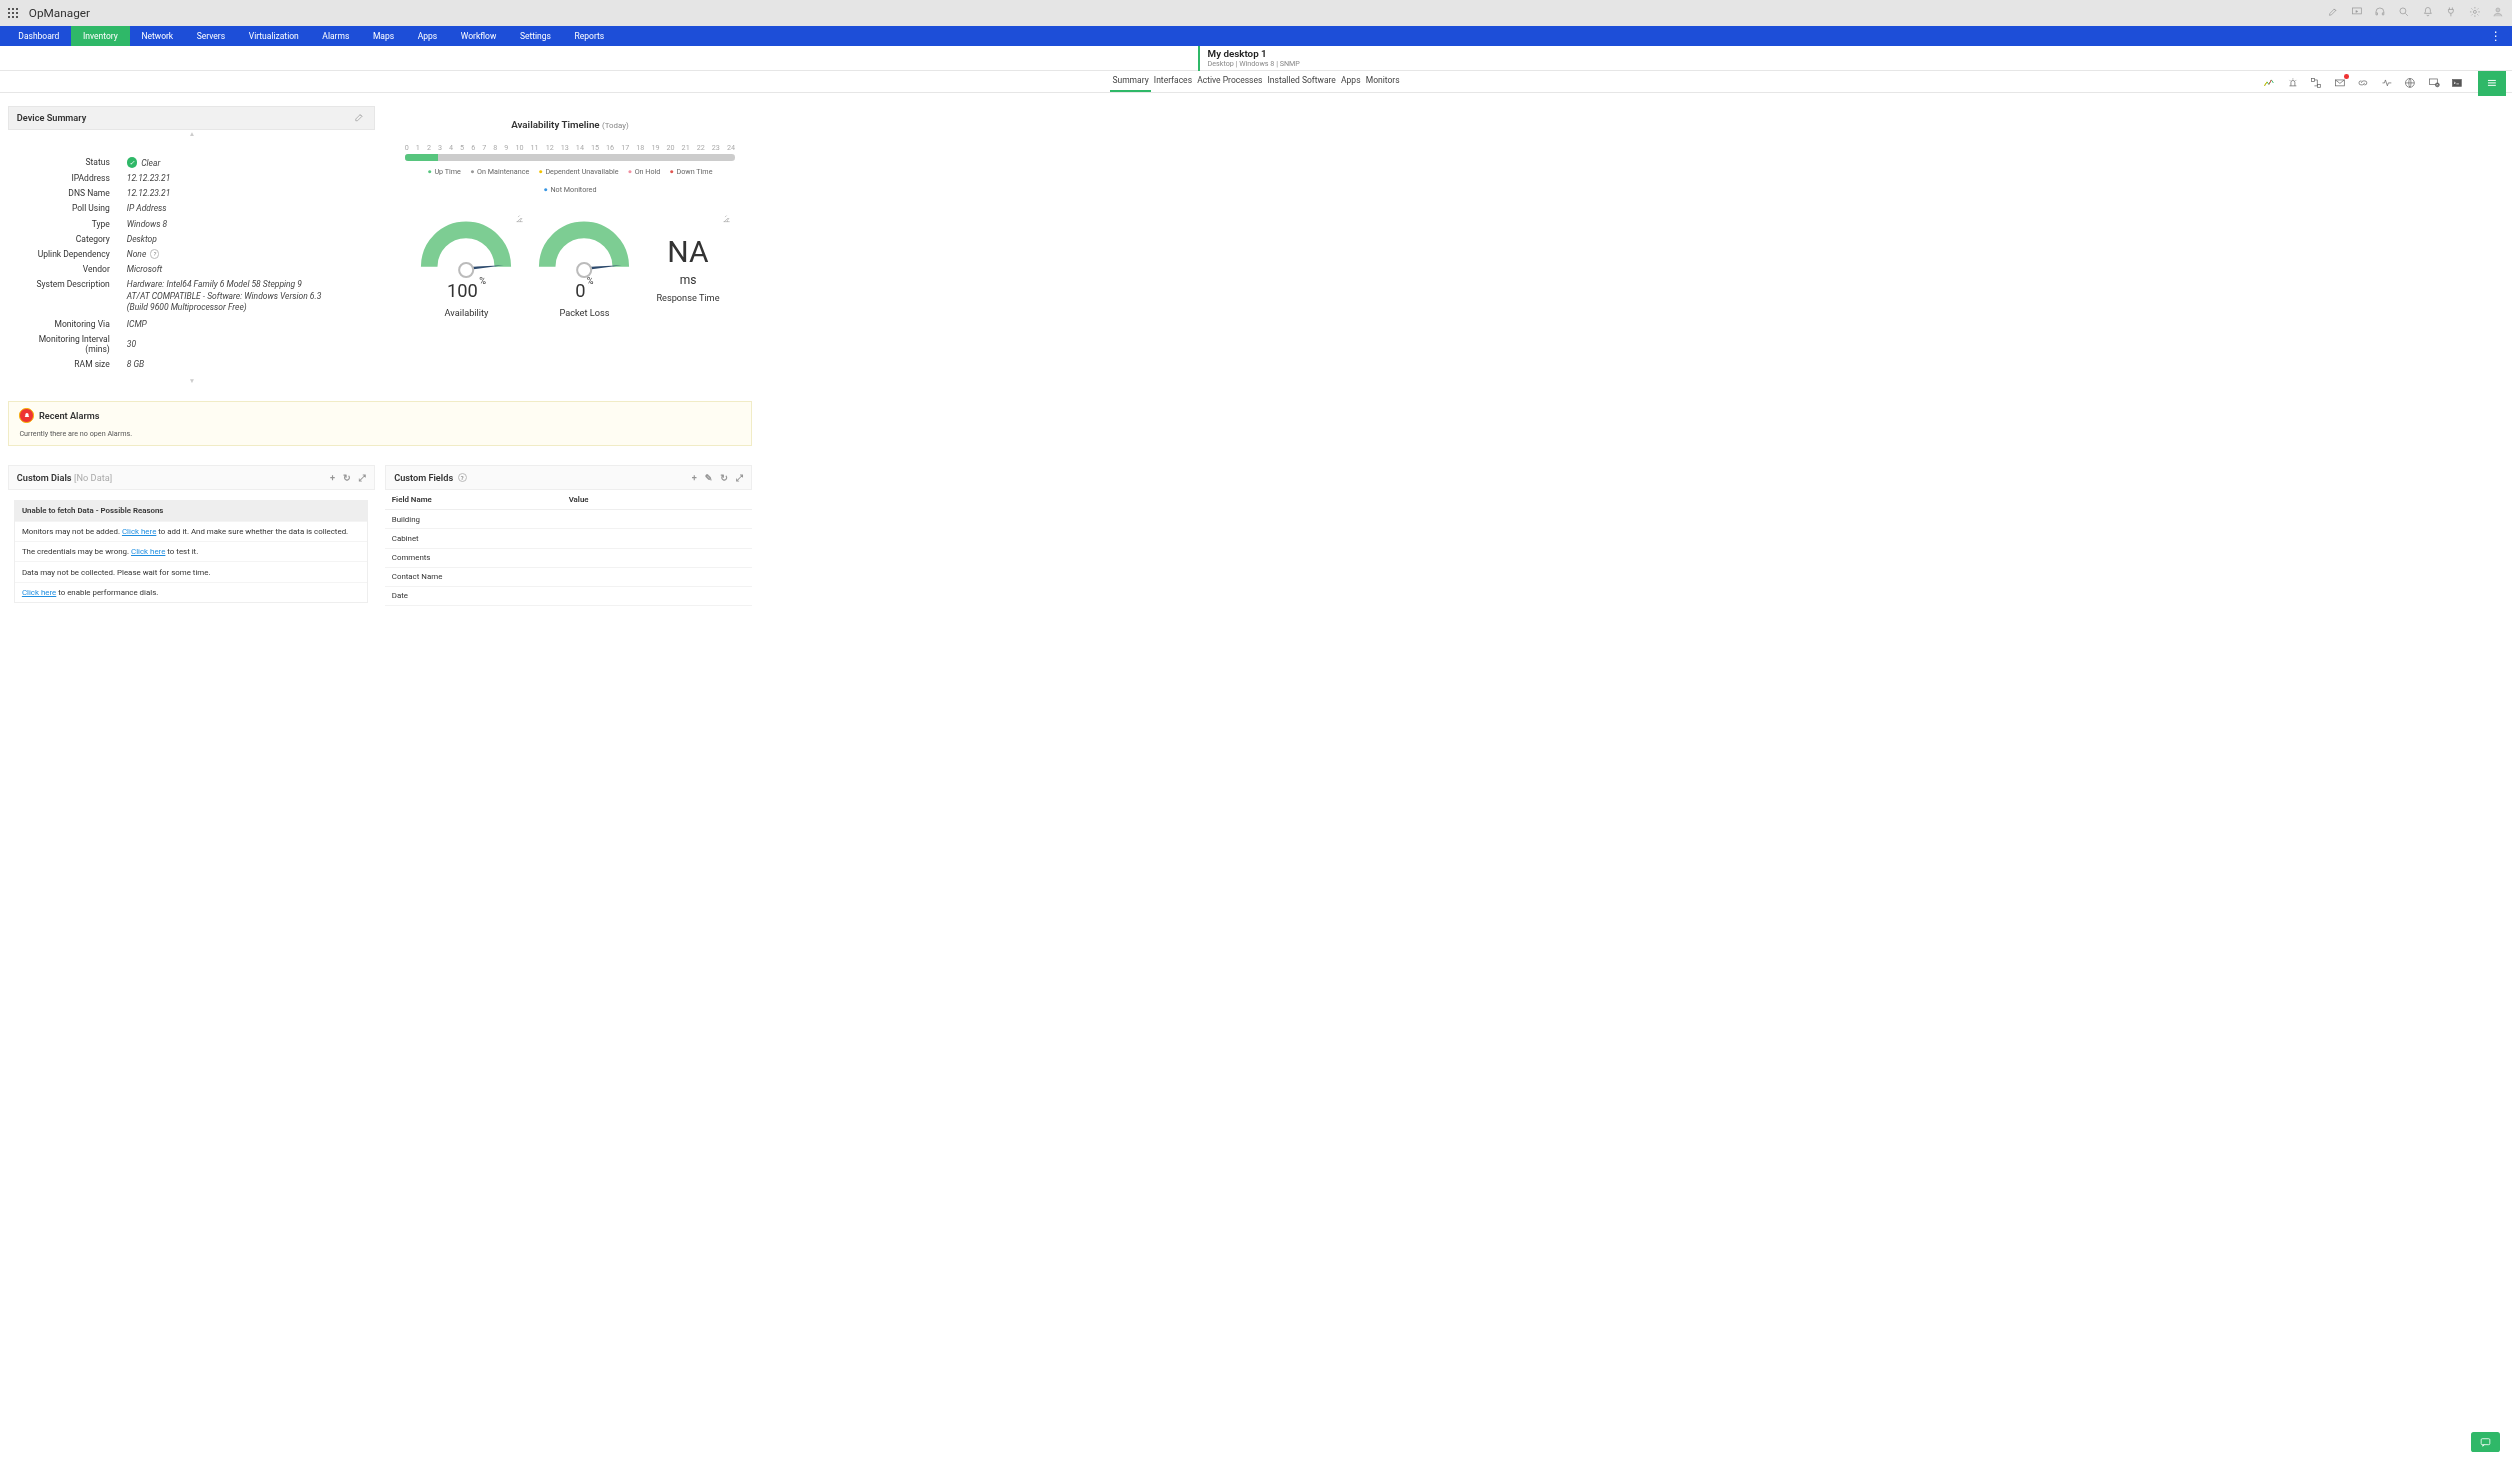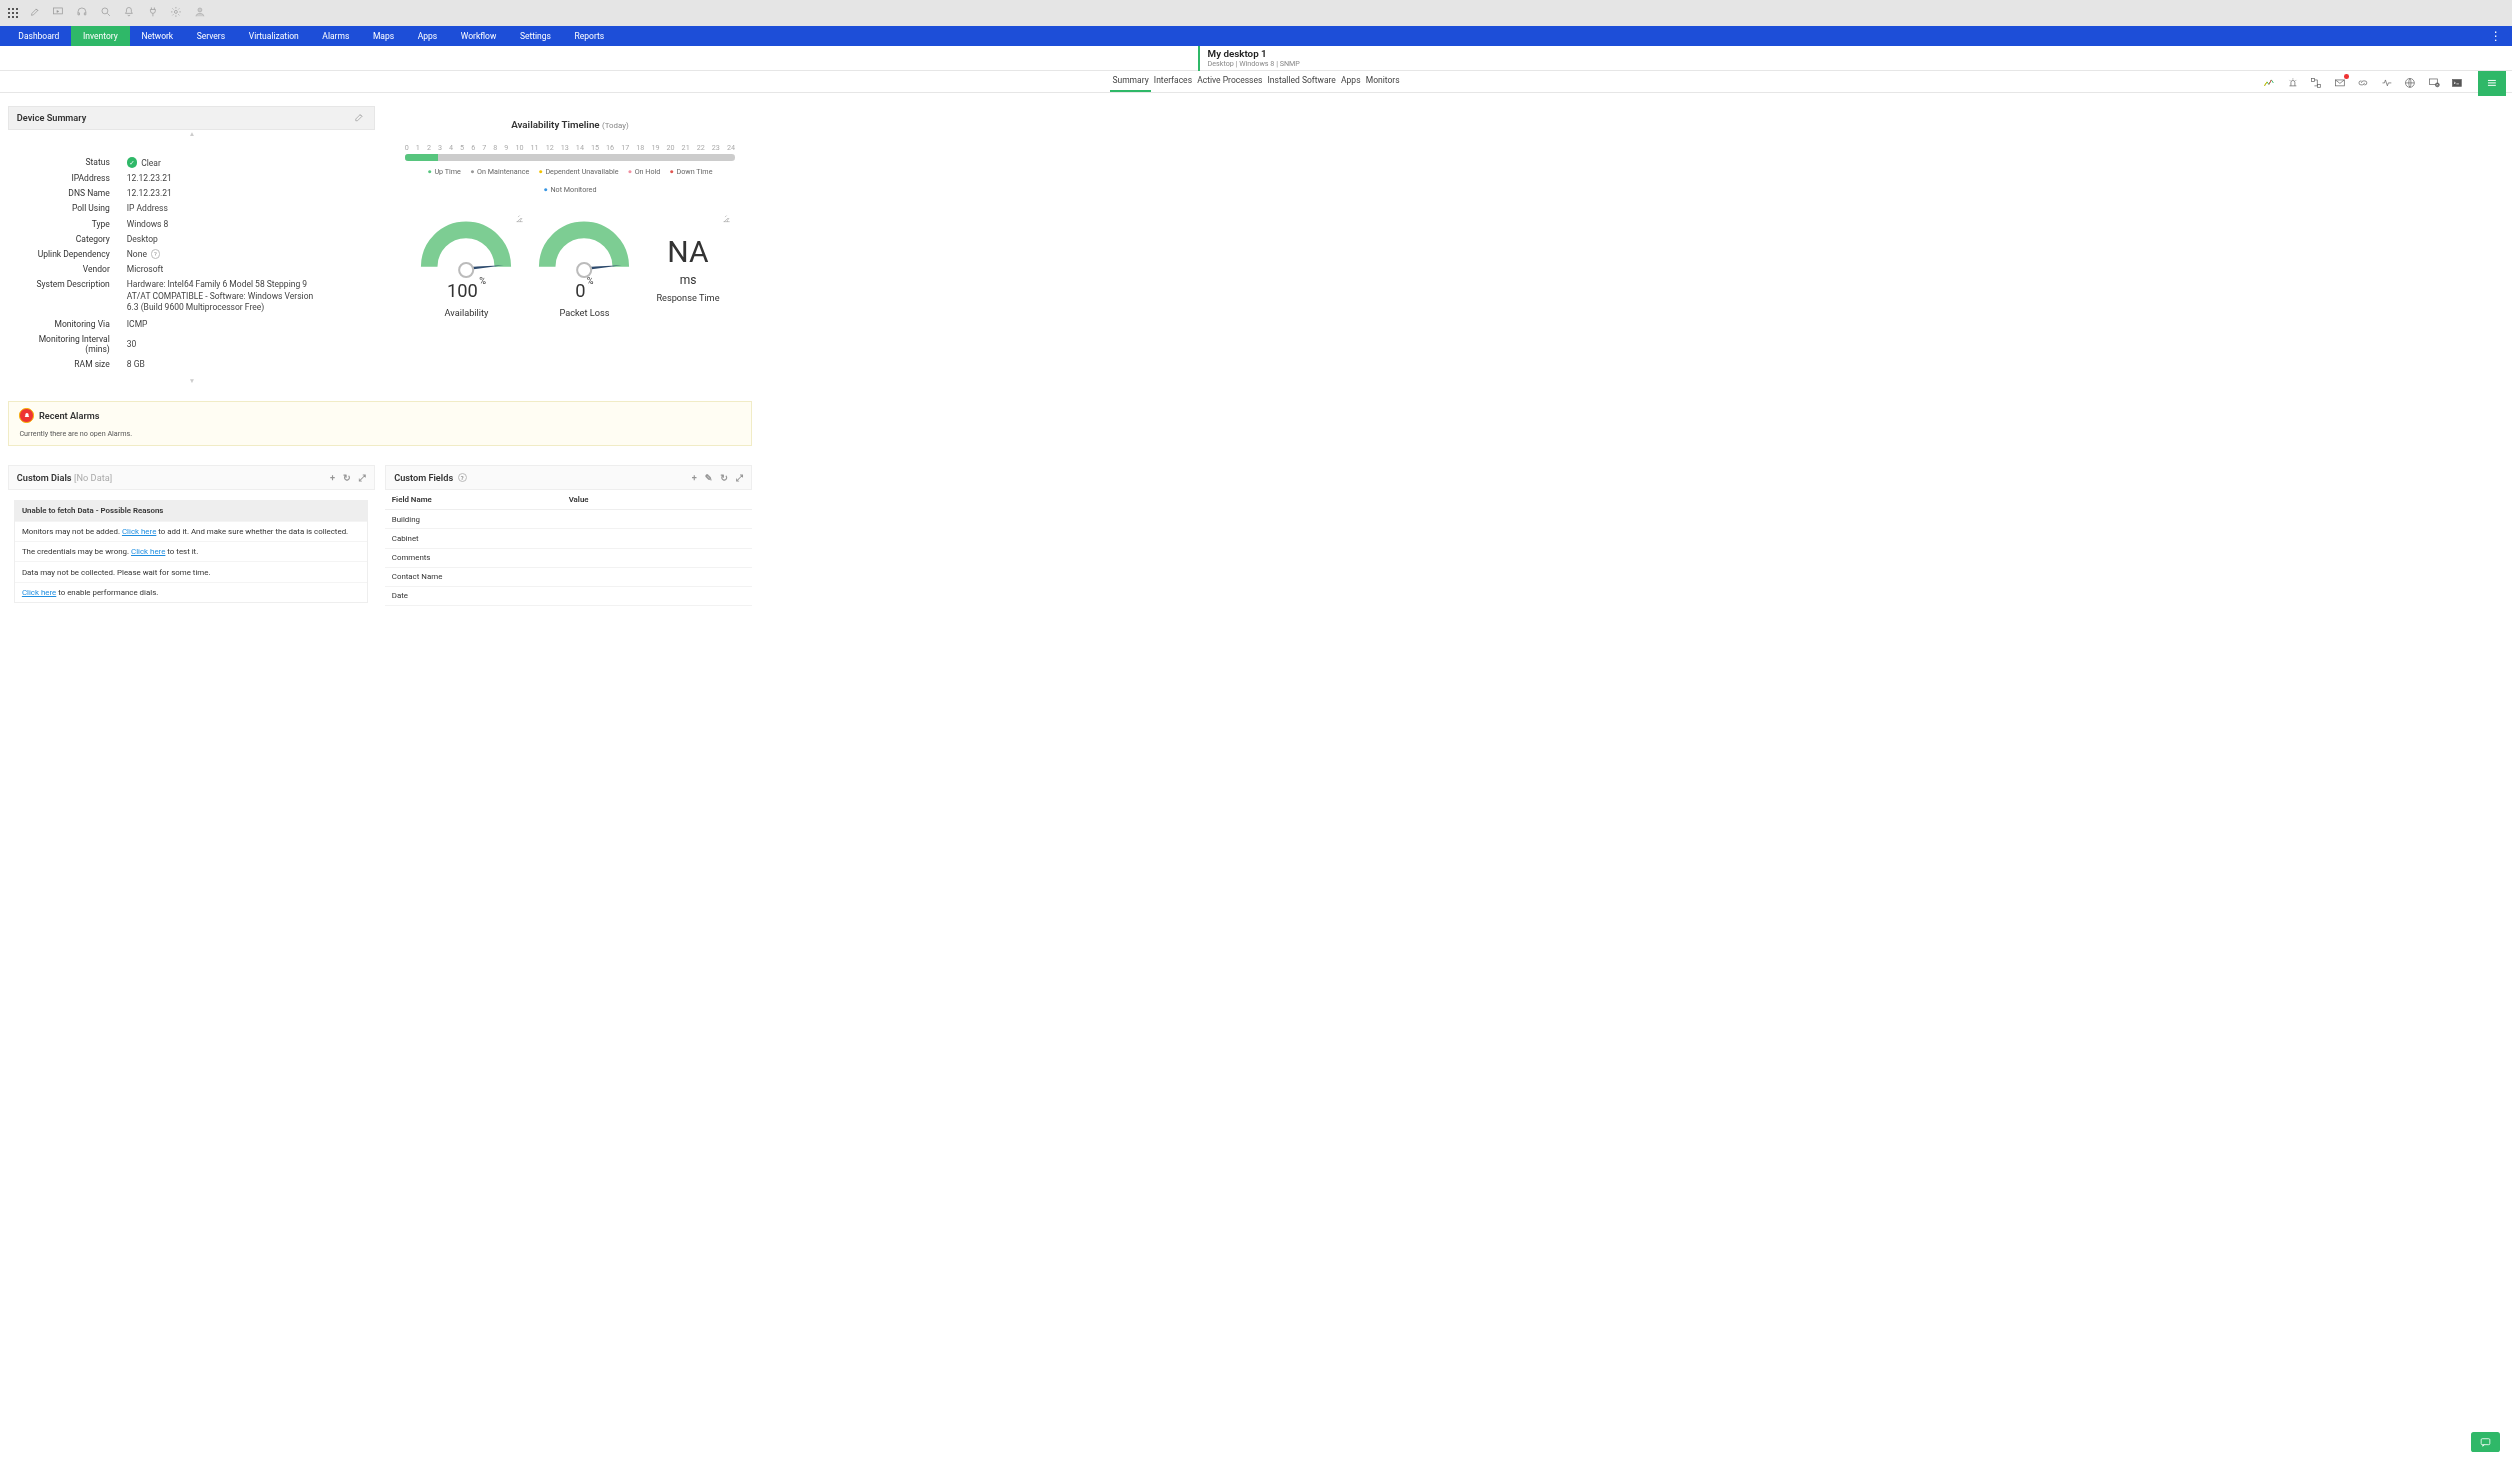--- a/index.html
+++ b/index.html
@@ -57,21 +57,21 @@
       padding: 5.2px 7.9px; font-weight: 600; font-size: 9.2px;
     }
     .panel-header .spacer { flex:1; }
     .panel-header .icon-btn { width: 11.8px; height: 11.8px; cursor:pointer; opacity:.6; }
 
     .top-grid { display: grid; grid-template-columns: 367px 1fr; gap: 0; }
 
     
     .summary-body { display: grid; grid-template-columns: 111px 1fr; row-gap: 5.2px; padding: 19.6px 7.9px 7.9px 7.9px; font-size: 8.5px; }
     .summary-body .lbl { text-align: right; color: #333; padding-right: 17px; }
-    .summary-body .val { color: #444; display:flex; align-items:center; gap:3.9px; }
+    .summary-body .val { color: #444; display:flex; align-items:center; gap:3.9px;font-style:italic; }
     .status-dot { width:10.5px; height:10.5px; border-radius:50%; background:#2fb868; display:inline-flex; align-items:center; justify-content:center;}
     .status-dot::after{content:"✓"; color:#fff; font-size:6.5px;}
     .help-q { width:9.2px; height:9.2px; border-radius:50%; border:0.7px solid #bbb; font-size:5.9px; display:inline-flex; align-items:center; justify-content:center; color:#888;}
     .chev-updown { text-align:center; color:#ccc; font-size:6.5px; letter-spacing:-1.3px;}
 
     
     .avail-side { padding: 13px 13px 6.5px 26px; }
     .avail-title { text-align:center; font-size:9.8px; font-weight:600; margin-bottom:13px; }
     .avail-title small { font-weight:400; color:#888; font-size:7.9px;}
     .timeline-ticks { display:flex; justify-content:space-between; color:#aaa; font-size:7.2px; margin:2.6px 3.9px;}
@@ -127,20 +127,21 @@
     <span></span>
       <span></span>
       <span></span>
       <span></span>
       <span></span>
       <span></span>
       <span></span>
       <span></span>
       <span></span>
   </div>
+  <div class="app-title">OpManager</div>
   <div class="chrome-icons">
     <span class="ic"><svg viewBox="0 0 24 24">
           <path d="M5 19l4-1 9-9-3-3-9 9-1 4zM14 6l4 4" stroke-width="1.5" fill="none"></path>
         </svg></span>
     <span class="ic"><svg viewBox="0 0 24 24">
           <rect x="3" y="4" width="18" height="12" fill="none" stroke-width="1.5"></rect>
           <path d="M10 9l4 2-4 2z"></path>
         </svg></span>
     <span class="ic"><svg viewBox="0 0 24 24">
           <path d="M4 14v-2a8 8 0 0116 0v2M4 14v4h3v-4H4zm16 0v4h-3v-4h3z" fill="none" stroke-width="1.5"></path>

